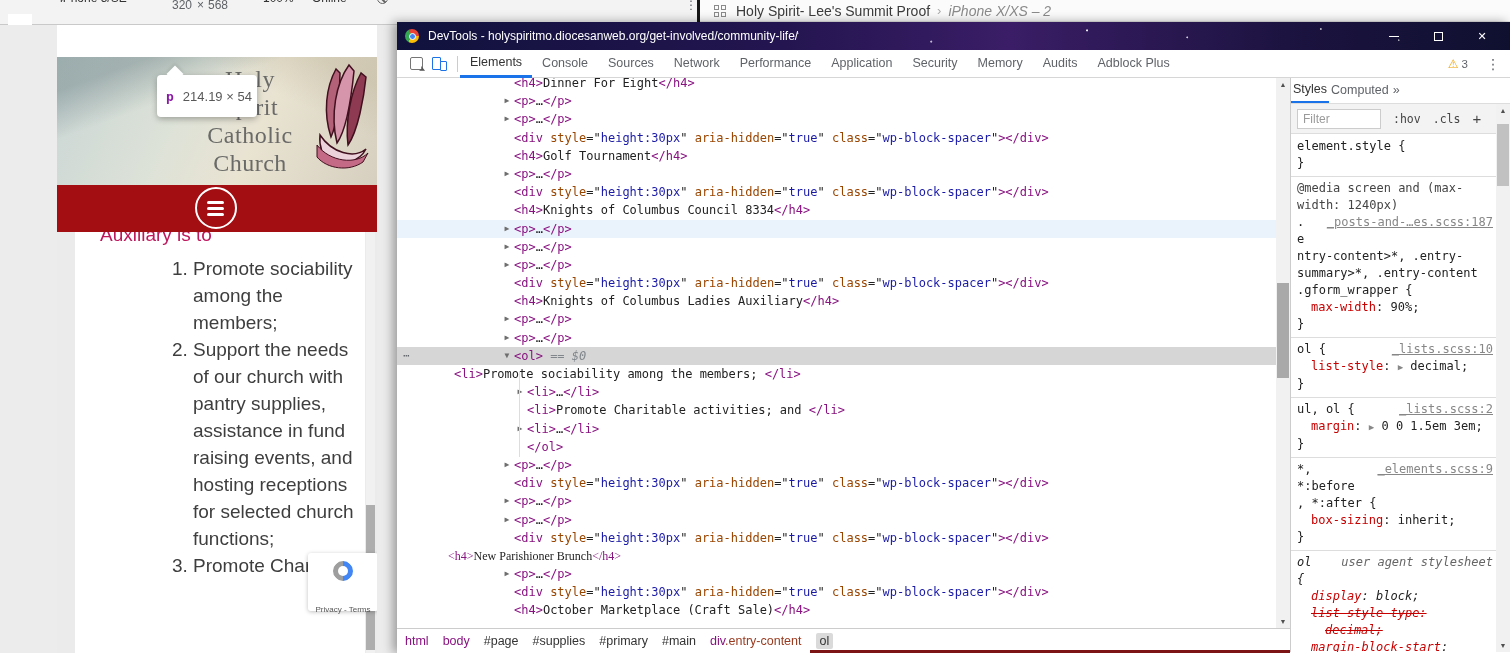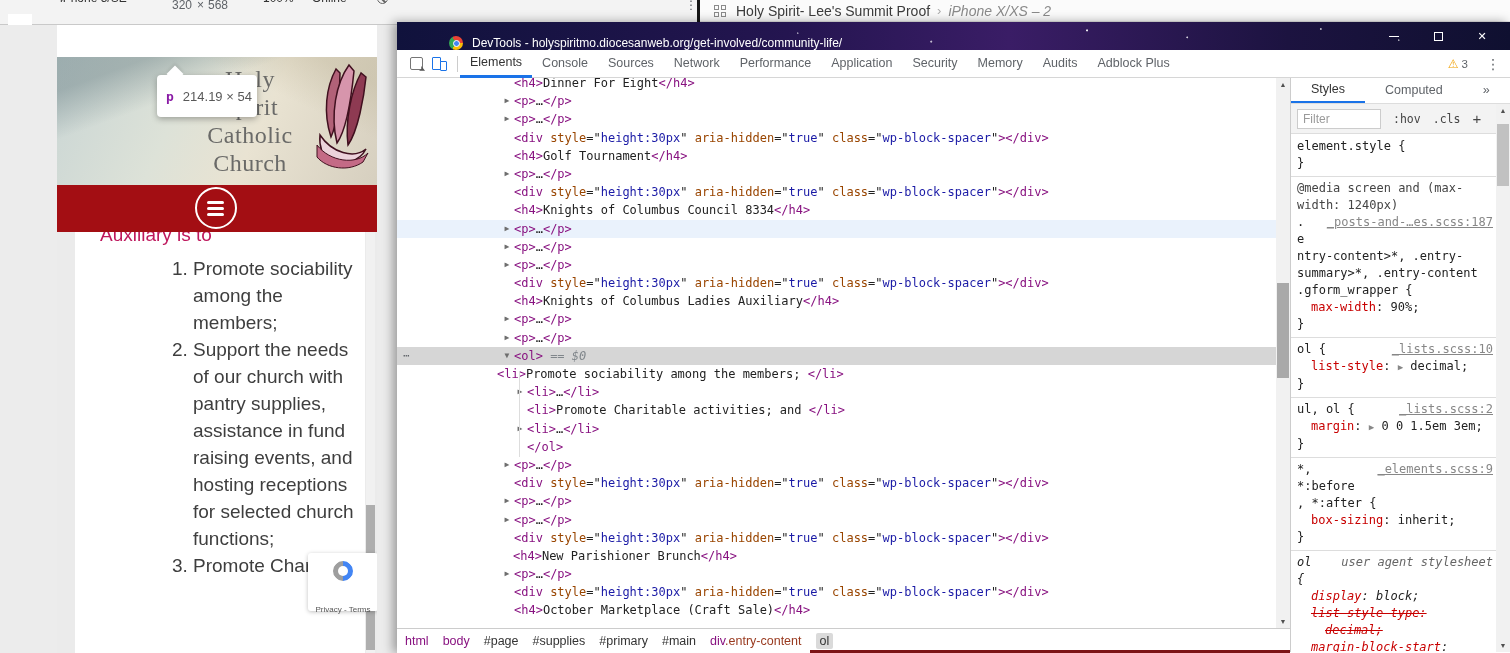--- a/index.html
+++ b/index.html
@@ -70,21 +70,21 @@
   .dt-titlebar{position:absolute;left:0;top:0;width:1113px;height:28px;
      background:#141642;
      background-image:
        radial-gradient(circle at 62% 30%,rgba(255,255,255,.9) 0 .6px,transparent 1.4px),
        radial-gradient(circle at 48% 70%,rgba(255,255,255,.7) 0 .6px,transparent 1.4px),
        radial-gradient(circle at 71% 55%,rgba(255,255,255,.8) 0 .5px,transparent 1.3px),
        radial-gradient(circle at 83% 25%,rgba(255,255,255,.6) 0 .6px,transparent 1.4px),
        radial-gradient(circle at 36% 40%,rgba(255,255,255,.55) 0 .5px,transparent 1.2px),
        radial-gradient(circle at 90% 65%,rgba(255,255,255,.6) 0 .5px,transparent 1.2px),
        linear-gradient(90deg,#10123c 0%,#241550 35%,#3a1d66 55%,#1c1340 80%,#0f1030 100%);
-     display:flex;align-items:flex-end;padding-left:44px;}
+     display:flex;align-items:center;}
   .chrome-logo{position:relative;width:14px;height:14px;margin:0 9px 0 8px;border-radius:50%;
      background:conic-gradient(from -30deg,#ea4335 0 120deg,#fbbc05 0 240deg,#34a853 0 360deg);}
   .chrome-logo::after{content:'';position:absolute;inset:3.5px;border-radius:50%;background:#4285f4;border:1px solid #fff;}
   .dt-title{font-size:12px;color:#fff;}
   .win-controls{position:absolute;right:6px;top:0;height:28px;display:flex;}
   .win-btn{width:44px;height:28px;display:flex;align-items:center;justify-content:center;color:#fff;font-size:11px;}
   .wb-min{width:10px;height:1px;background:#fff;display:inline-block;}
   .wb-max{width:9px;height:9px;border:1px solid #fff;display:inline-block;}
 
   .dt-toolbar{position:absolute;left:0;top:28px;width:1113px;height:28px;background:#fff;
@@ -130,21 +130,21 @@
   
   .crumb-bar{position:absolute;left:0;top:550px;width:893px;height:24px;border-top:1px solid #ccc;background:#fff;
      display:flex;align-items:center;padding-left:8px;font-size:12.5px;white-space:nowrap;overflow:hidden;}
   .crumb{margin-right:14px;}
   .crumb.sel{background:#dadada;border-radius:2px;padding:1px 4px;}
   .ck-g{color:#881280}.ck-p{color:#333}.ck-c{color:#993a1f}
 
   
   .styles-pane{position:absolute;left:893px;top:0;width:220px;height:574px;border-left:1px solid #ccc;background:#fff;overflow:hidden;}
   .st-tabs{height:26px;display:flex;align-items:center;border-bottom:1px solid #ddd;}
-  .st-tab{padding:0 20px;font-size:12.5px;color:#5f6368;line-height:25px;}
+  .st-tab{padding:0 2px;font-size:12.5px;color:#5f6368;line-height:25px;}
   .st-tab.active{color:#333;border-bottom:2px solid #1a73e8;line-height:23px;}
   .st-filterbar{height:30px;background:#f3f3f3;border-bottom:1px solid #ddd;display:flex;align-items:center;padding:0 6px;}
   .st-filter{width:84px;height:20px;border:1px solid #ccc;background:#fff;font-size:12px;padding:0 5px;color:#333;}
   .st-filter::placeholder{color:#9a9a9a;}
   .st-hov,.st-cls{font-family:"DejaVu Sans Mono",monospace;font-size:11.5px;color:#444;margin-left:12px;}
   .st-plus{font-size:15px;color:#444;margin-left:12px;}
   #style-sections{position:absolute;left:0;top:57px;width:206px;}
   .st-sec{border-bottom:1px solid #ddd;padding:3px 4px 4px 6px;
      font-family:"DejaVu Sans Mono","Liberation Mono",monospace;font-size:12px;line-height:17px;color:#222;}
   .st-sec.ua{font-style:italic;color:#333;}
@@ -299,31 +299,31 @@
             <div class="dom-row"><span class="arr" style="left: 104px;"></span><span class="code" style="margin-left: 117px;"><span class="tk-tag">&lt;div</span><span class="tk-pun"> </span><span class="tk-attr">style</span><span class="tk-pun">="</span><span class="tk-val">height:30px</span><span class="tk-pun">" </span><span class="tk-attr">aria-hidden</span><span class="tk-pun">="</span><span class="tk-val">true</span><span class="tk-pun">" </span><span class="tk-attr">class</span><span class="tk-pun">="</span><span class="tk-val">wp-block-spacer</span><span class="tk-pun">"</span><span class="tk-tag">&gt;&lt;/div&gt;</span></span></div>
             <div class="dom-row"><span class="arr" style="left: 104px;"></span><span class="code" style="margin-left: 117px;"><span class="tk-tag">&lt;h4&gt;</span><span class="tk-txt">Knights of Columbus Council 8334</span><span class="tk-tag">&lt;/h4&gt;</span></span></div>
             <div class="dom-row hover"><span class="arr" style="left: 104px;">▶</span><span class="code" style="margin-left: 117px;"><span class="tk-tag">&lt;p&gt;</span><span class="tk-txt">…</span><span class="tk-tag">&lt;/p&gt;</span></span></div>
             <div class="dom-row"><span class="arr" style="left: 104px;">▶</span><span class="code" style="margin-left: 117px;"><span class="tk-tag">&lt;p&gt;</span><span class="tk-txt">…</span><span class="tk-tag">&lt;/p&gt;</span></span></div>
             <div class="dom-row"><span class="arr" style="left: 104px;">▶</span><span class="code" style="margin-left: 117px;"><span class="tk-tag">&lt;p&gt;</span><span class="tk-txt">…</span><span class="tk-tag">&lt;/p&gt;</span></span></div>
             <div class="dom-row"><span class="arr" style="left: 104px;"></span><span class="code" style="margin-left: 117px;"><span class="tk-tag">&lt;div</span><span class="tk-pun"> </span><span class="tk-attr">style</span><span class="tk-pun">="</span><span class="tk-val">height:30px</span><span class="tk-pun">" </span><span class="tk-attr">aria-hidden</span><span class="tk-pun">="</span><span class="tk-val">true</span><span class="tk-pun">" </span><span class="tk-attr">class</span><span class="tk-pun">="</span><span class="tk-val">wp-block-spacer</span><span class="tk-pun">"</span><span class="tk-tag">&gt;&lt;/div&gt;</span></span></div>
             <div class="dom-row"><span class="arr" style="left: 104px;"></span><span class="code" style="margin-left: 117px;"><span class="tk-tag">&lt;h4&gt;</span><span class="tk-txt">Knights of Columbus Ladies Auxiliary</span><span class="tk-tag">&lt;/h4&gt;</span></span></div>
             <div class="dom-row"><span class="arr" style="left: 104px;">▶</span><span class="code" style="margin-left: 117px;"><span class="tk-tag">&lt;p&gt;</span><span class="tk-txt">…</span><span class="tk-tag">&lt;/p&gt;</span></span></div>
             <div class="dom-row"><span class="arr" style="left: 104px;">▶</span><span class="code" style="margin-left: 117px;"><span class="tk-tag">&lt;p&gt;</span><span class="tk-txt">…</span><span class="tk-tag">&lt;/p&gt;</span></span></div>
             <div class="dom-row selected"><span class="gutter">⋯</span><span class="arr" style="left: 104px;">▼</span><span class="code" style="margin-left: 117px;"><span class="tk-tag">&lt;ol&gt;</span><span class="tk-dollar"> == $0</span></span></div>
-            <div class="dom-row"><span class="arr" style="left: 117px;"></span><span class="code" style="margin-left: 100px; text-align: center;"><span class="tk-tag">&lt;li&gt;</span><span class="tk-txt">Promote sociability among the members; </span><span class="tk-tag">&lt;/li&gt;</span></span></div>
+            <div class="dom-row"><span class="arr" style="left: 117px;"></span><span class="code" style="margin-left: 57px; text-align: center;"><span class="tk-tag">&lt;li&gt;</span><span class="tk-txt">Promote sociability among the members; </span><span class="tk-tag">&lt;/li&gt;</span></span></div>
             <div class="dom-row"><span class="arr" style="left: 117px;">▶</span><span class="code" style="margin-left: 130px;"><span class="tk-tag">&lt;li&gt;</span><span class="tk-txt">…</span><span class="tk-tag">&lt;/li&gt;</span></span></div>
             <div class="dom-row"><span class="arr" style="left: 117px;"></span><span class="code" style="margin-left: 130px;"><span class="tk-tag">&lt;li&gt;</span><span class="tk-txt">Promote Charitable activities; and </span><span class="tk-tag">&lt;/li&gt;</span></span></div>
             <div class="dom-row"><span class="arr" style="left: 117px;">▶</span><span class="code" style="margin-left: 130px;"><span class="tk-tag">&lt;li&gt;</span><span class="tk-txt">…</span><span class="tk-tag">&lt;/li&gt;</span></span></div>
             <div class="dom-row"><span class="arr" style="left: 117px;"></span><span class="code" style="margin-left: 130px;"><span class="tk-tag">&lt;/ol&gt;</span></span></div>
             <div class="dom-row"><span class="arr" style="left: 104px;">▶</span><span class="code" style="margin-left: 117px;"><span class="tk-tag">&lt;p&gt;</span><span class="tk-txt">…</span><span class="tk-tag">&lt;/p&gt;</span></span></div>
             <div class="dom-row"><span class="arr" style="left: 104px;"></span><span class="code" style="margin-left: 117px;"><span class="tk-tag">&lt;div</span><span class="tk-pun"> </span><span class="tk-attr">style</span><span class="tk-pun">="</span><span class="tk-val">height:30px</span><span class="tk-pun">" </span><span class="tk-attr">aria-hidden</span><span class="tk-pun">="</span><span class="tk-val">true</span><span class="tk-pun">" </span><span class="tk-attr">class</span><span class="tk-pun">="</span><span class="tk-val">wp-block-spacer</span><span class="tk-pun">"</span><span class="tk-tag">&gt;&lt;/div&gt;</span></span></div>
             <div class="dom-row"><span class="arr" style="left: 104px;">▶</span><span class="code" style="margin-left: 117px;"><span class="tk-tag">&lt;p&gt;</span><span class="tk-txt">…</span><span class="tk-tag">&lt;/p&gt;</span></span></div>
             <div class="dom-row"><span class="arr" style="left: 104px;">▶</span><span class="code" style="margin-left: 117px;"><span class="tk-tag">&lt;p&gt;</span><span class="tk-txt">…</span><span class="tk-tag">&lt;/p&gt;</span></span></div>
             <div class="dom-row"><span class="arr" style="left: 104px;"></span><span class="code" style="margin-left: 117px;"><span class="tk-tag">&lt;div</span><span class="tk-pun"> </span><span class="tk-attr">style</span><span class="tk-pun">="</span><span class="tk-val">height:30px</span><span class="tk-pun">" </span><span class="tk-attr">aria-hidden</span><span class="tk-pun">="</span><span class="tk-val">true</span><span class="tk-pun">" </span><span class="tk-attr">class</span><span class="tk-pun">="</span><span class="tk-val">wp-block-spacer</span><span class="tk-pun">"</span><span class="tk-tag">&gt;&lt;/div&gt;</span></span></div>
-            <div class="dom-row"><span class="arr" style="left: 104px;"></span><span class="code" style="margin-left: 116px;"><span class="tk-tag">&lt;h4&gt;</span><span class="tk-txt">New Parishioner Brunch</span><span class="tk-tag">&lt;/h4&gt;</span></span></div>
+            <div class="dom-row"><span class="arr" style="left: 104px;"></span><span class="code" style="margin-left: 51px; font-family: Liberation Serif, serif;"><span class="tk-tag">&lt;h4&gt;</span><span class="tk-txt">New Parishioner Brunch</span><span class="tk-tag">&lt;/h4&gt;</span></span></div>
             <div class="dom-row"><span class="arr" style="left: 104px;">▶</span><span class="code" style="margin-left: 117px;"><span class="tk-tag">&lt;p&gt;</span><span class="tk-txt">…</span><span class="tk-tag">&lt;/p&gt;</span></span></div>
             <div class="dom-row"><span class="arr" style="left: 104px;"></span><span class="code" style="margin-left: 117px;"><span class="tk-tag">&lt;div</span><span class="tk-pun"> </span><span class="tk-attr">style</span><span class="tk-pun">="</span><span class="tk-val">height:30px</span><span class="tk-pun">" </span><span class="tk-attr">aria-hidden</span><span class="tk-pun">="</span><span class="tk-val">true</span><span class="tk-pun">" </span><span class="tk-attr">class</span><span class="tk-pun">="</span><span class="tk-val">wp-block-spacer</span><span class="tk-pun">"</span><span class="tk-tag">&gt;&lt;/div&gt;</span></span></div>
             <div class="dom-row"><span class="arr" style="left: 104px;"></span><span class="code" style="margin-left: 117px;"><span class="tk-tag">&lt;h4&gt;</span><span class="tk-txt">October Marketplace (Craft Sale)</span><span class="tk-tag">&lt;/h4&gt;</span></span></div>
           </div>
         <div class="indent-guide"></div>
       </div>
       <div class="v-scroll" id="el-scroll">
         <div class="s-arr" style="top:0">▲</div>
         <div class="s-thumb"></div>
         <div class="s-arr" style="bottom:0">▼</div>

